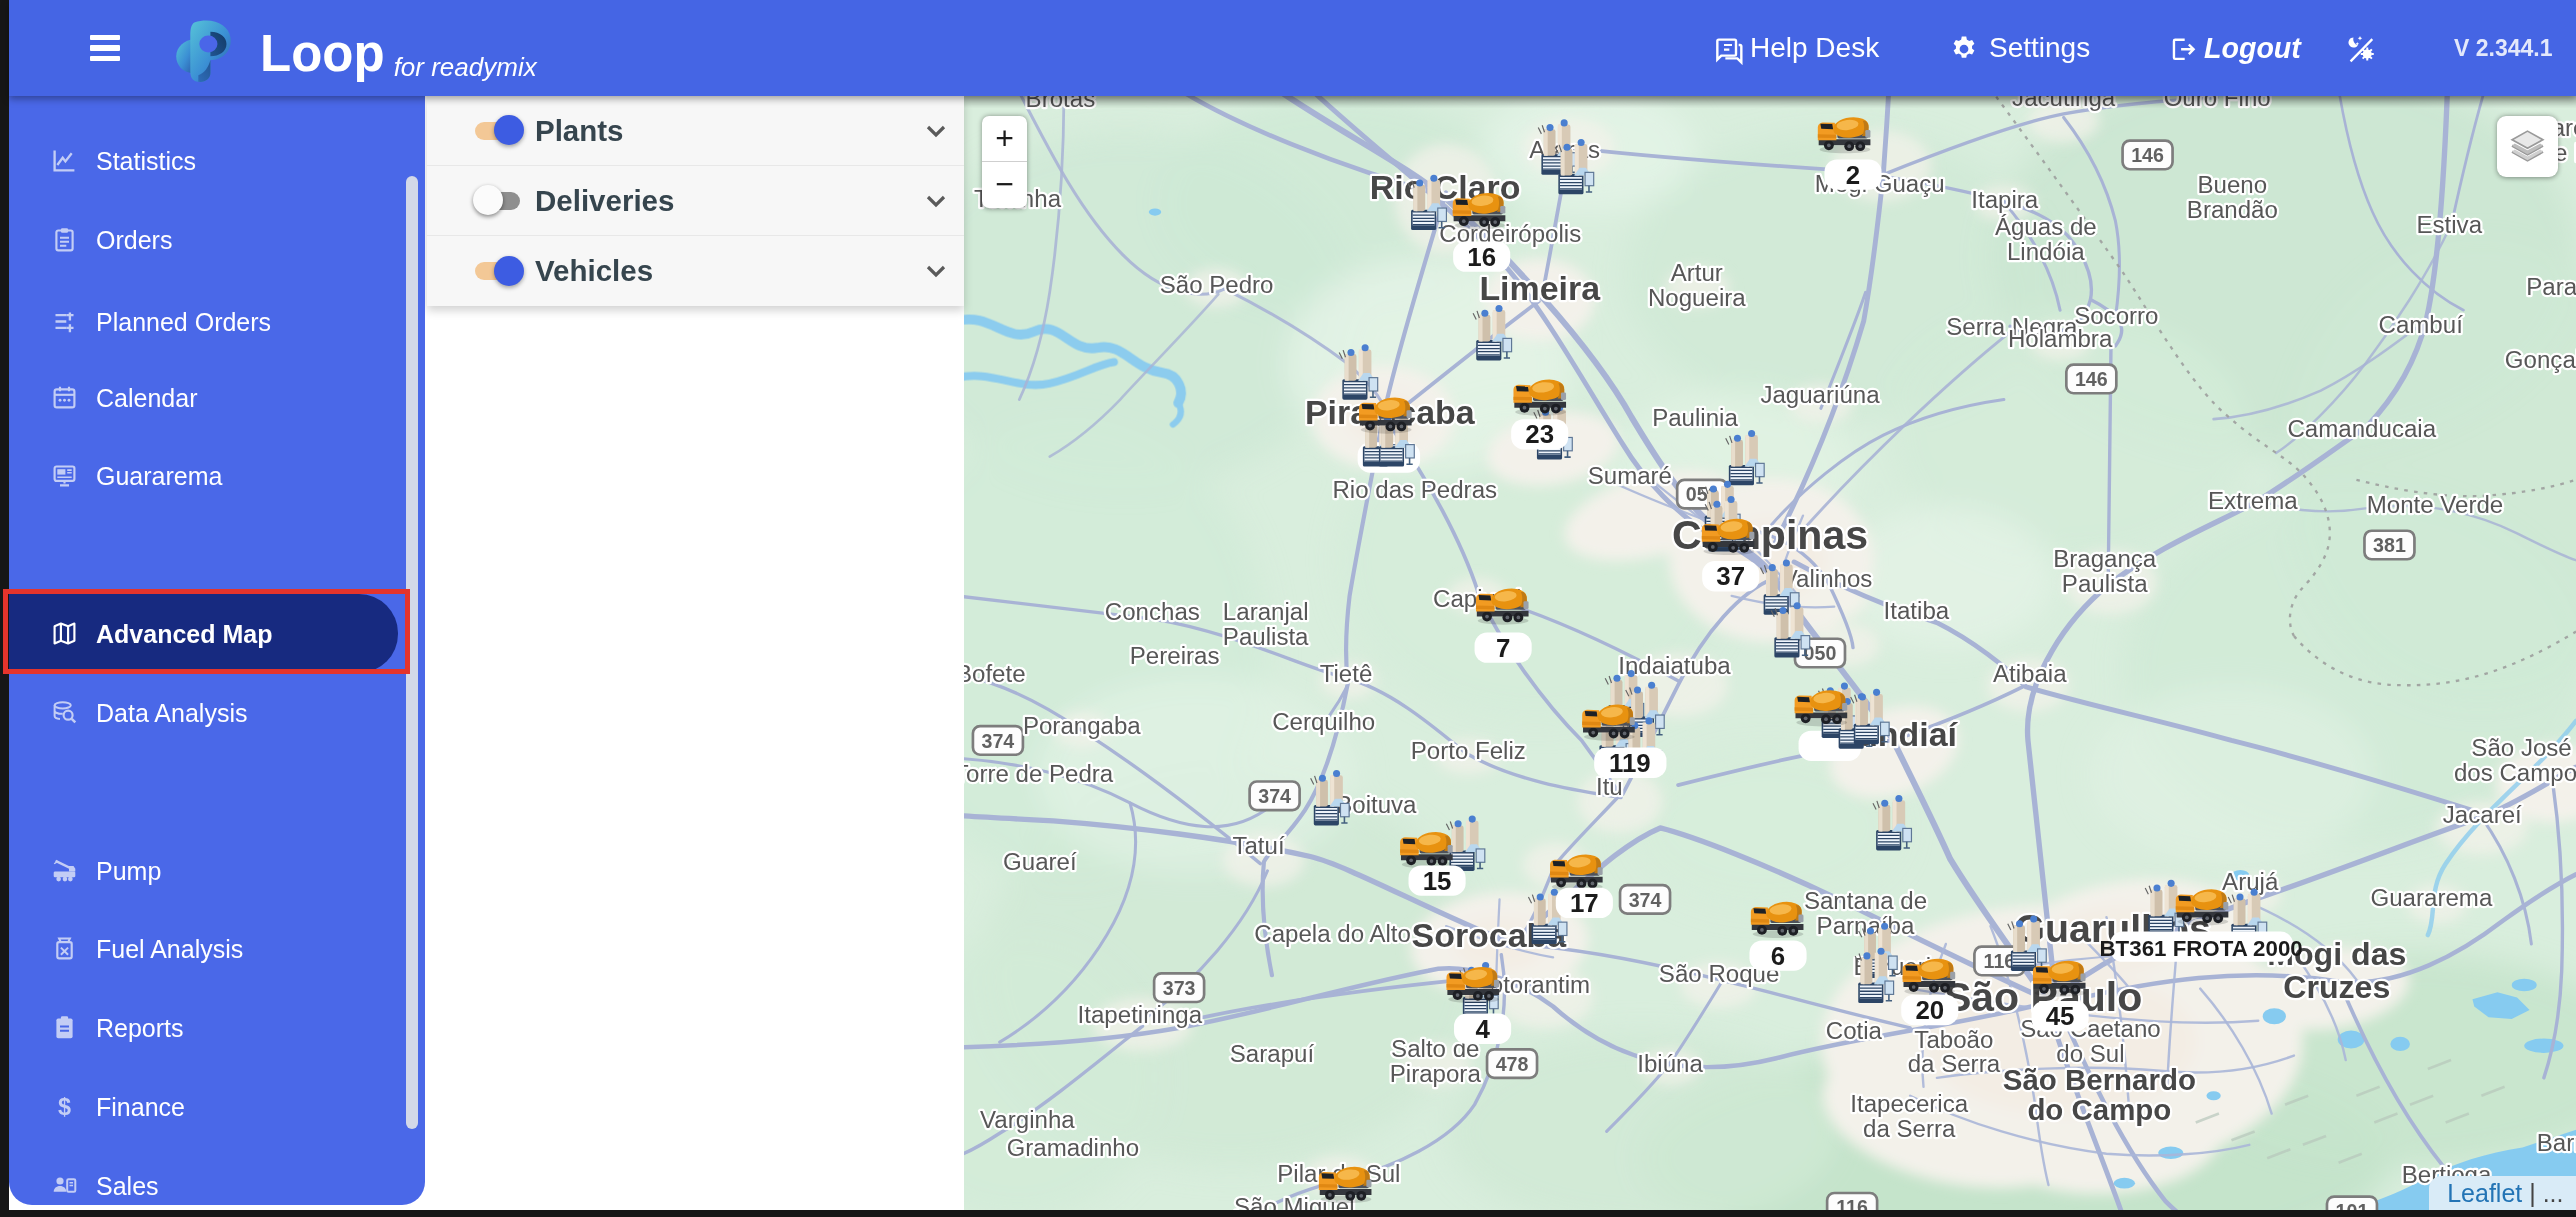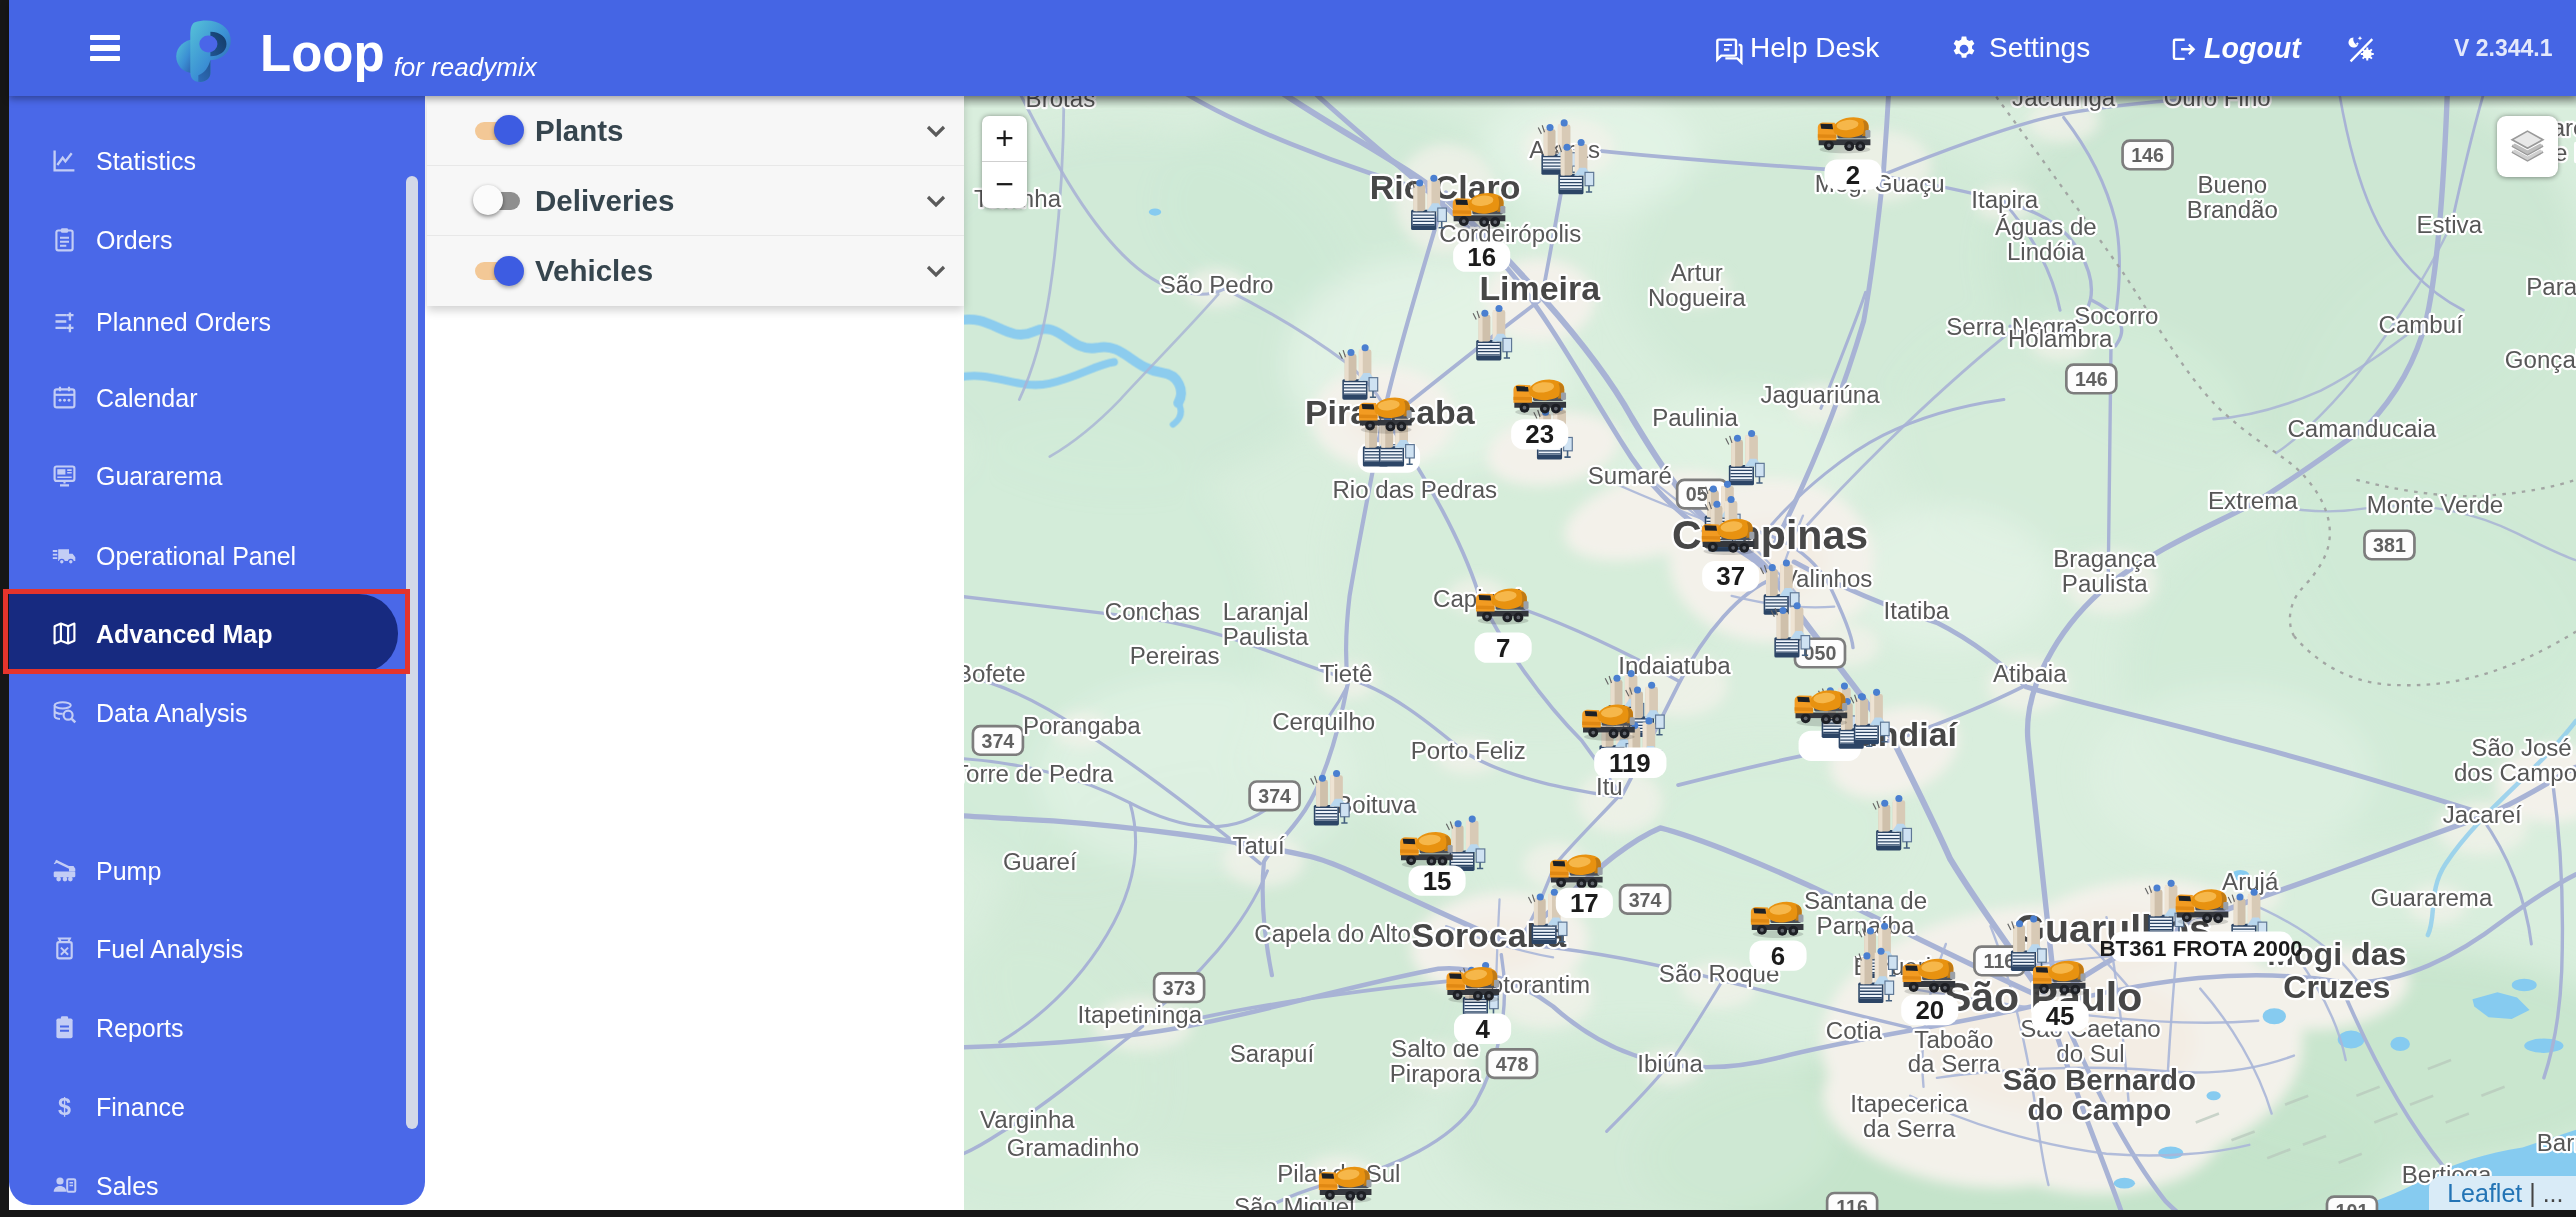--- a/index.html
+++ b/index.html
@@ -133,29 +133,20 @@
         <span>Calendar</span>
       </div>
       <div class="mi" style="top:340px">
         <svg width="27" height="27" viewBox="0 0 30 30" style="position:absolute;left:42px;top:26px">
           <rect x="4" y="5" width="22" height="16" rx="2" stroke="#c3cdf5" stroke-width="2.4" fill="none"></rect>
           <rect x="7" y="8" width="9" height="6" fill="#c3cdf5"></rect>
           <path d="M18 9 h5 M18 12 h5 M7 17 h16" stroke="#c3cdf5" stroke-width="1.8"></path>
           <path d="M15 21 v3 M10 26 h10" stroke="#c3cdf5" stroke-width="2.4"></path>
         </svg>
         <span>Guararema</span>
-      </div>
-      <div class="mi" style="top:420px">
-        <svg width="27" height="27" viewBox="0 0 30 30" style="position:absolute;left:42px;top:26px">
-          <path d="M8 8 h12 v5 h4 l3 4 v4 h-19 z" fill="#c3cdf5"></path>
-          <circle cx="12" cy="22" r="2.6" fill="#c3cdf5" stroke="#4a66e8" stroke-width="1.4"></circle>
-          <circle cx="22" cy="22" r="2.6" fill="#c3cdf5" stroke="#4a66e8" stroke-width="1.4"></circle>
-          <path d="M2 10 h5 M2 14 h5 M2 18 h5" stroke="#c3cdf5" stroke-width="2"></path>
-        </svg>
-        <span>Operational Panel</span>
       </div>
       <div class="mi active" style="top:498px">
         <svg width="27" height="27" viewBox="0 0 30 30" style="position:absolute;left:42px;top:26px">
           <path d="M4 7 l7-3 8 3 7-3 v19 l-7 3 -8-3 -7 3 z M11 4 v19 M19 7 v19" stroke="#ffffff" stroke-width="2.4" fill="none" stroke-linejoin="round"></path>
         </svg>
         <span>Advanced Map</span>
       </div>
       <div class="mi" style="top:577px">
         <svg width="27" height="27" viewBox="0 0 30 30" style="position:absolute;left:42px;top:26px">
           <ellipse cx="13" cy="7" rx="9" ry="3.5" stroke="#c3cdf5" stroke-width="2.2" fill="none"></ellipse>

